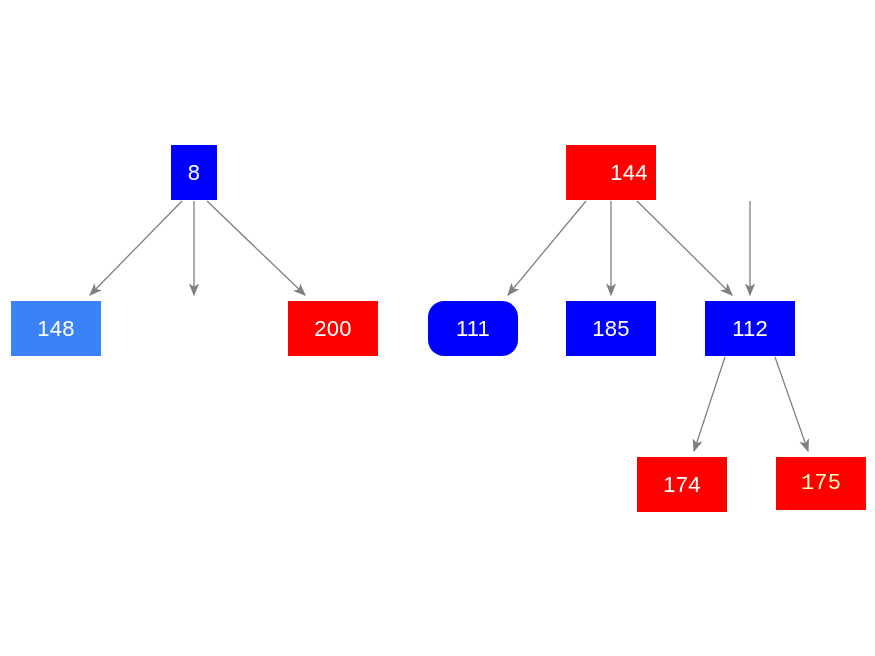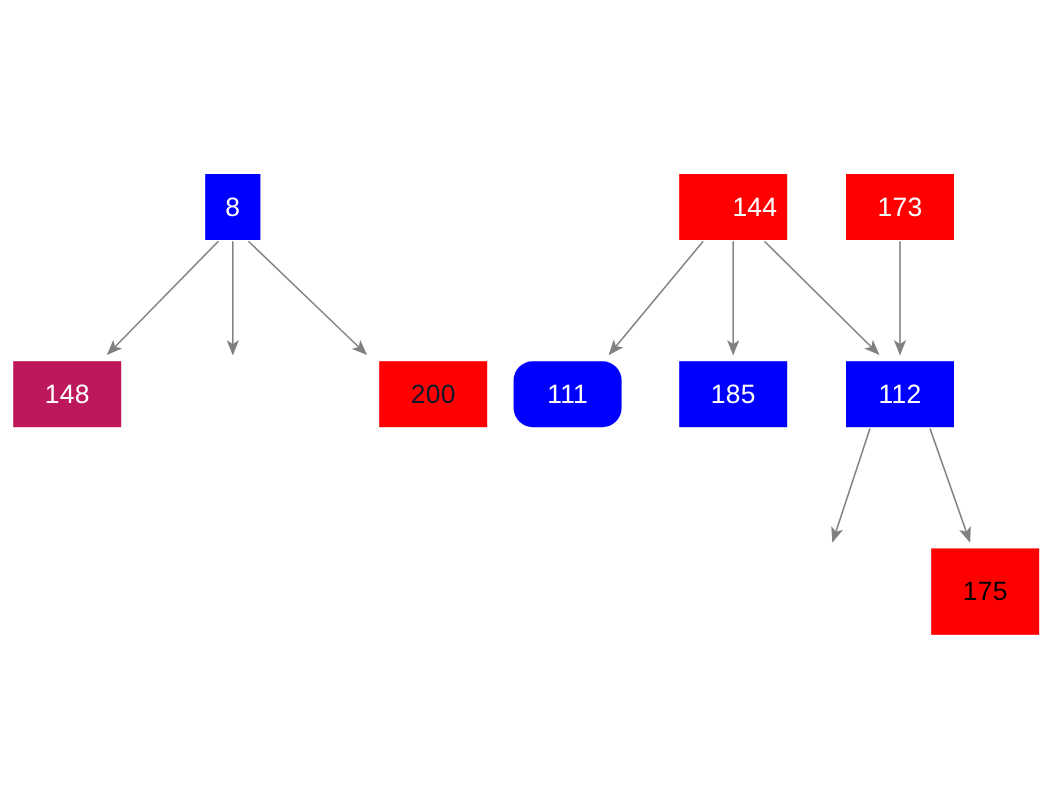--- a/index.html
+++ b/index.html
@@ -67,39 +67,39 @@
         <line x1="750" y1="201" x2="750" y2="295" stroke="#808080" stroke-width="1.3" marker-end="url(#arrowhead)"></line>
         <line x1="725" y1="357" x2="694" y2="451" stroke="#808080" stroke-width="1.3" marker-end="url(#arrowhead)"></line>
         <line x1="775" y1="357" x2="808" y2="451" stroke="#808080" stroke-width="1.3" marker-end="url(#arrowhead)"></line>
       </g>
   </svg>
 
   <div id="node-layer">
       <div class="node" style="left: 171px; top: 145px; width: 46px; height: 55px; background: rgb(0, 0, 255); color: rgb(255, 255, 255);">
         <span>8</span>
       </div>
-      <div class="node" style="left: 11px; top: 301px; width: 90px; height: 55px; background: #be185d; color: rgb(255, 255, 255);">
+      <div class="node" style="left: 11px; top: 301px; width: 90px; height: 55px; background: #3b82f6; color: rgb(255, 255, 255);">
         <span>148</span>
       </div>
-      <div class="node" style="left: 288px; top: 301px; width: 90px; height: 55px; background: rgb(255, 0, 0); color: #0f172a; margin-left: 28px;">
+      <div class="node" style="left: 288px; top: 301px; width: 90px; height: 55px; background: rgb(255, 0, 0); color: #ffffff;">
         <span>200</span>
       </div>
       <div class="node" style="left: 566px; top: 145px; width: 90px; height: 55px; background: rgb(255, 0, 0); color: rgb(255, 255, 255); padding-left: 36px;">
         <span>144</span>
-      </div>
-      <div class="node" style="left: 705px; top: 145px; width: 90px; height: 55px; background: rgb(255, 0, 0); color: rgb(255, 255, 255);">
-        <span>173</span>
       </div>
       <div class="node" style="left: 428px; top: 301px; width: 90px; height: 55px; background: rgb(0, 0, 255); color: rgb(255, 255, 255); border-radius: 16px;">
         <span>111</span>
       </div>
       <div class="node" style="left: 566px; top: 301px; width: 90px; height: 55px; background: rgb(0, 0, 255); color: rgb(255, 255, 255);">
         <span>185</span>
       </div>
       <div class="node" style="left: 705px; top: 301px; width: 90px; height: 55px; background: rgb(0, 0, 255); color: rgb(255, 255, 255); text-align: right;">
         <span>112</span>
       </div>
-      <div class="node" style="left: 776px; top: 457px; width: 90px; height: 72px; background: rgb(255, 0, 0); color: #000000;">
+      <div class="node" style="left: 637px; top: 457px; width: 90px; height: 55px; background: rgb(255, 0, 0); color: rgb(255, 255, 255);">
+        <span>174</span>
+      </div>
+      <div class="node" style="left: 776px; top: 457px; width: 90px; height: 53px; background: rgb(255, 0, 0); color: #fef9c3; font-family: Liberation Mono, monospace;">
         <span>175</span>
       </div>
     </div>
 
 </div>
 
 </body></html>

